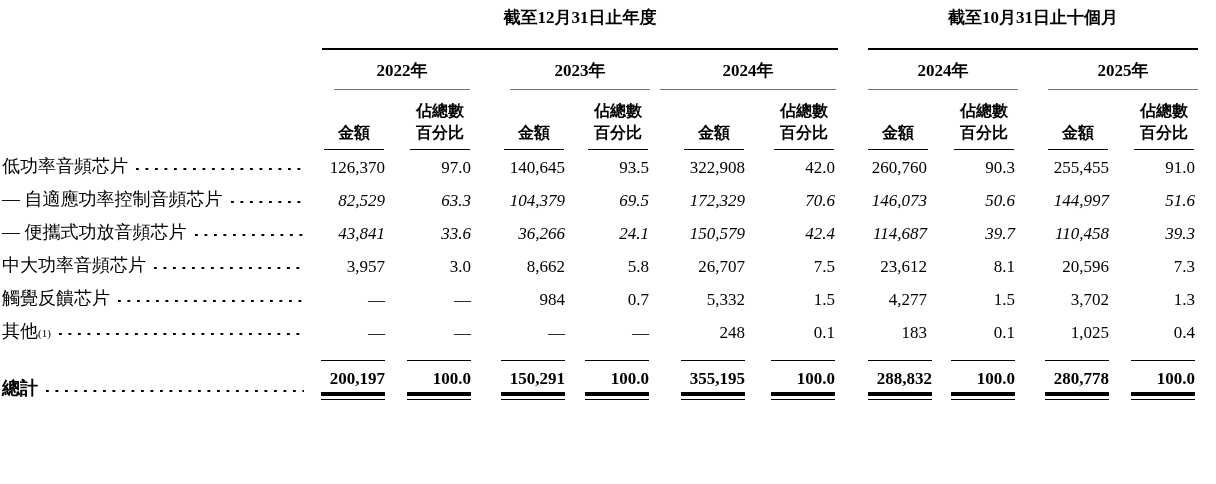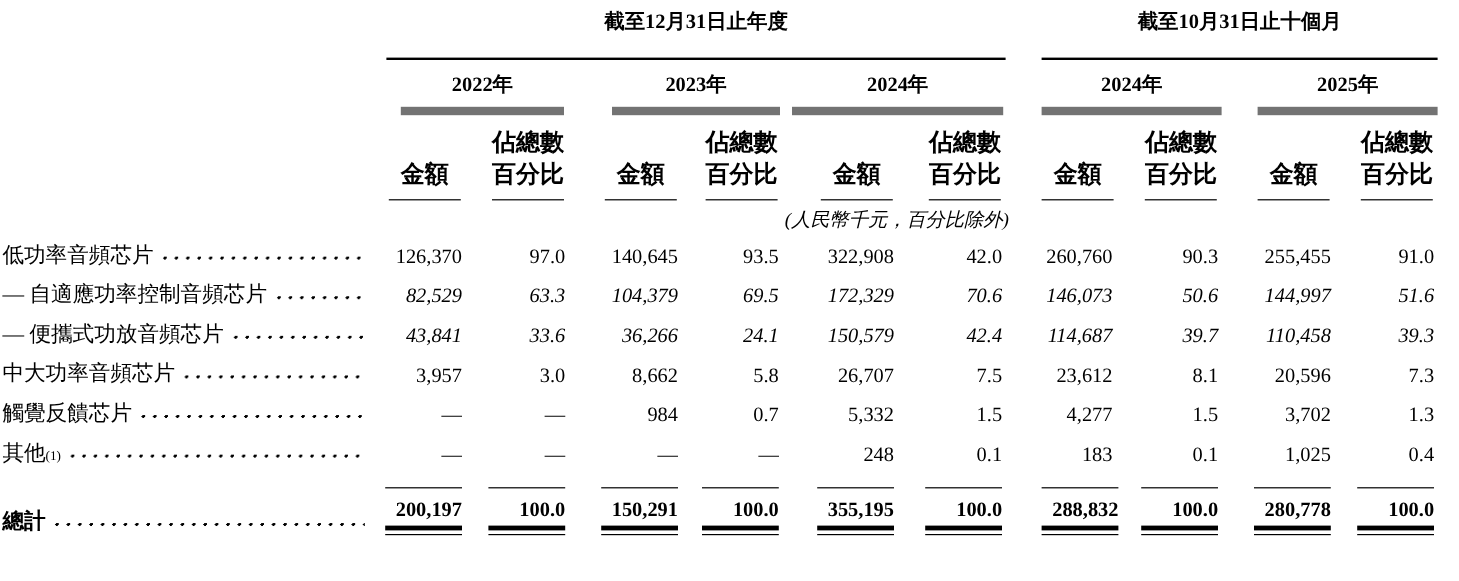--- a/index.html
+++ b/index.html
@@ -11,32 +11,32 @@
   table.fin { border-collapse:collapse; table-layout:fixed; width:1216px; }
   table.fin td { padding:0; vertical-align:bottom; }
 
   
   .grp-inner { border-bottom:2px solid #000; padding-bottom:19px; text-align:center;
                font-weight:bold; font-size:17px; white-space:nowrap; }
   .g1 .grp-inner { margin-left:10px; }
   .g2 .grp-inner { margin-left:0; }
 
   
-  .yru { border-bottom:7px solid #737373; padding:9px 0 7px; text-align:center;
+  .yru { border-bottom:1px solid #737373; padding:9px 0 7px; text-align:center;
          font-weight:bold; font-size:17px; white-space:nowrap; }
   .y0 .yru { margin-left:22px; margin-right:4px; }
   .y1 .yru { margin-left:36px; margin-right:2px; }
   .y2 .yru { margin-left:8px;  margin-right:2px; }
   .y3 .yru { margin-left:0;    margin-right:0; }
   .y4 .yru { margin-left:30px; margin-right:0; }
 
   
   tr.h3 td { padding-top:10px; }
   .chbox { width:60px; margin:0 4px 0 auto; border-bottom:1.5px solid #000;
-           padding-bottom:6px; text-align:center; font-weight:bold; font-size:20px;
+           padding-bottom:6px; text-align:center; font-weight:bold; font-size:16px;
            line-height:1.35; white-space:nowrap; }
 
   
   .unit-note { font-style:italic; font-size:16px; white-space:nowrap;
                padding:6px 0 2px 2px; text-align:left; }
   .unaudited-note { font-size:16px; white-space:nowrap; padding:4px 0 2px 0; text-align:left; }
 
   
   tr.datarow { height:33px; }
   tr.datarow td { padding-bottom:5px; }
@@ -163,30 +163,20 @@
             </div>
           </td>
         <td>
             <div class="chbox">
               <div>佔總數</div>
               <div>百分比</div>
             </div>
           </td>
         <td></td>
       </tr>
-      <tr class="h4">
-        <td></td>
-        <td colspan="4"></td>
-        <td colspan="2">
-          <div class="unit-note">(人民幣千元，百分比除外)</div>
-        </td>
-        <td></td>
-        <td colspan="4"></td>
-        <td></td>
-      </tr>
     </thead>
     <tbody id="tbody-rows">
         <tr class="datarow">
           <td>
             <div class="rl">
               <span class="t">低功率音頻芯片</span>
               <div class="dots"></div>
             </div>
           </td>
           <td>

